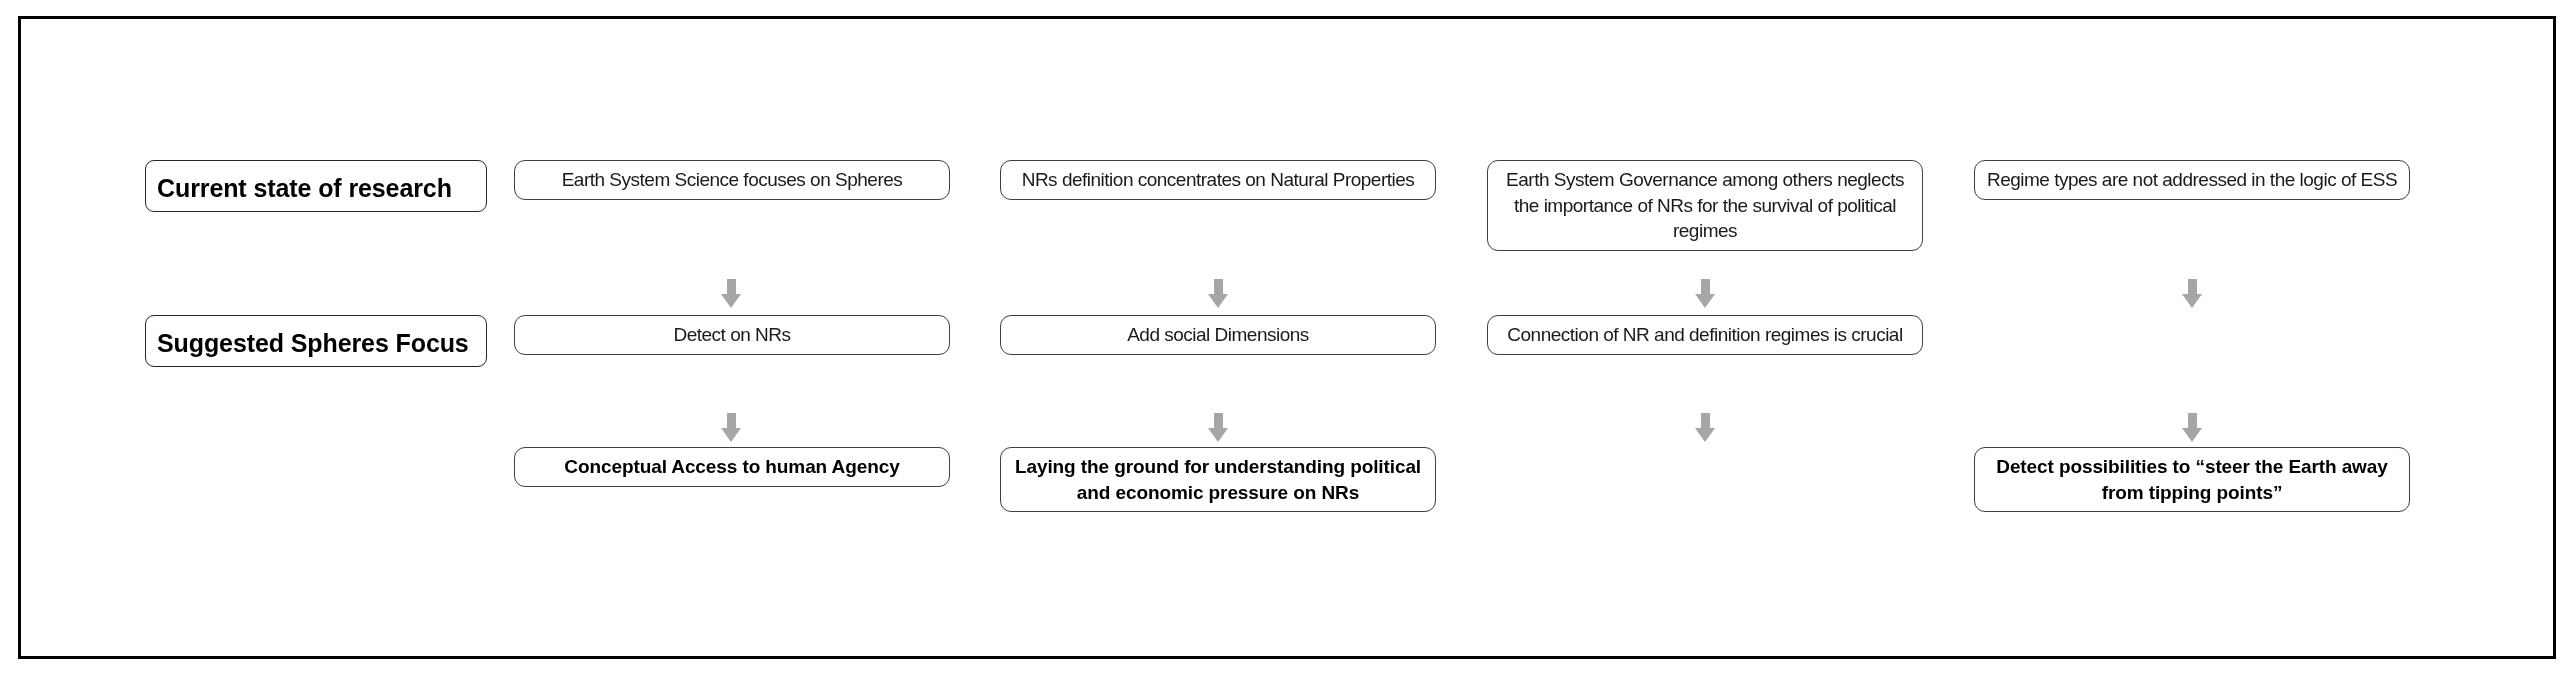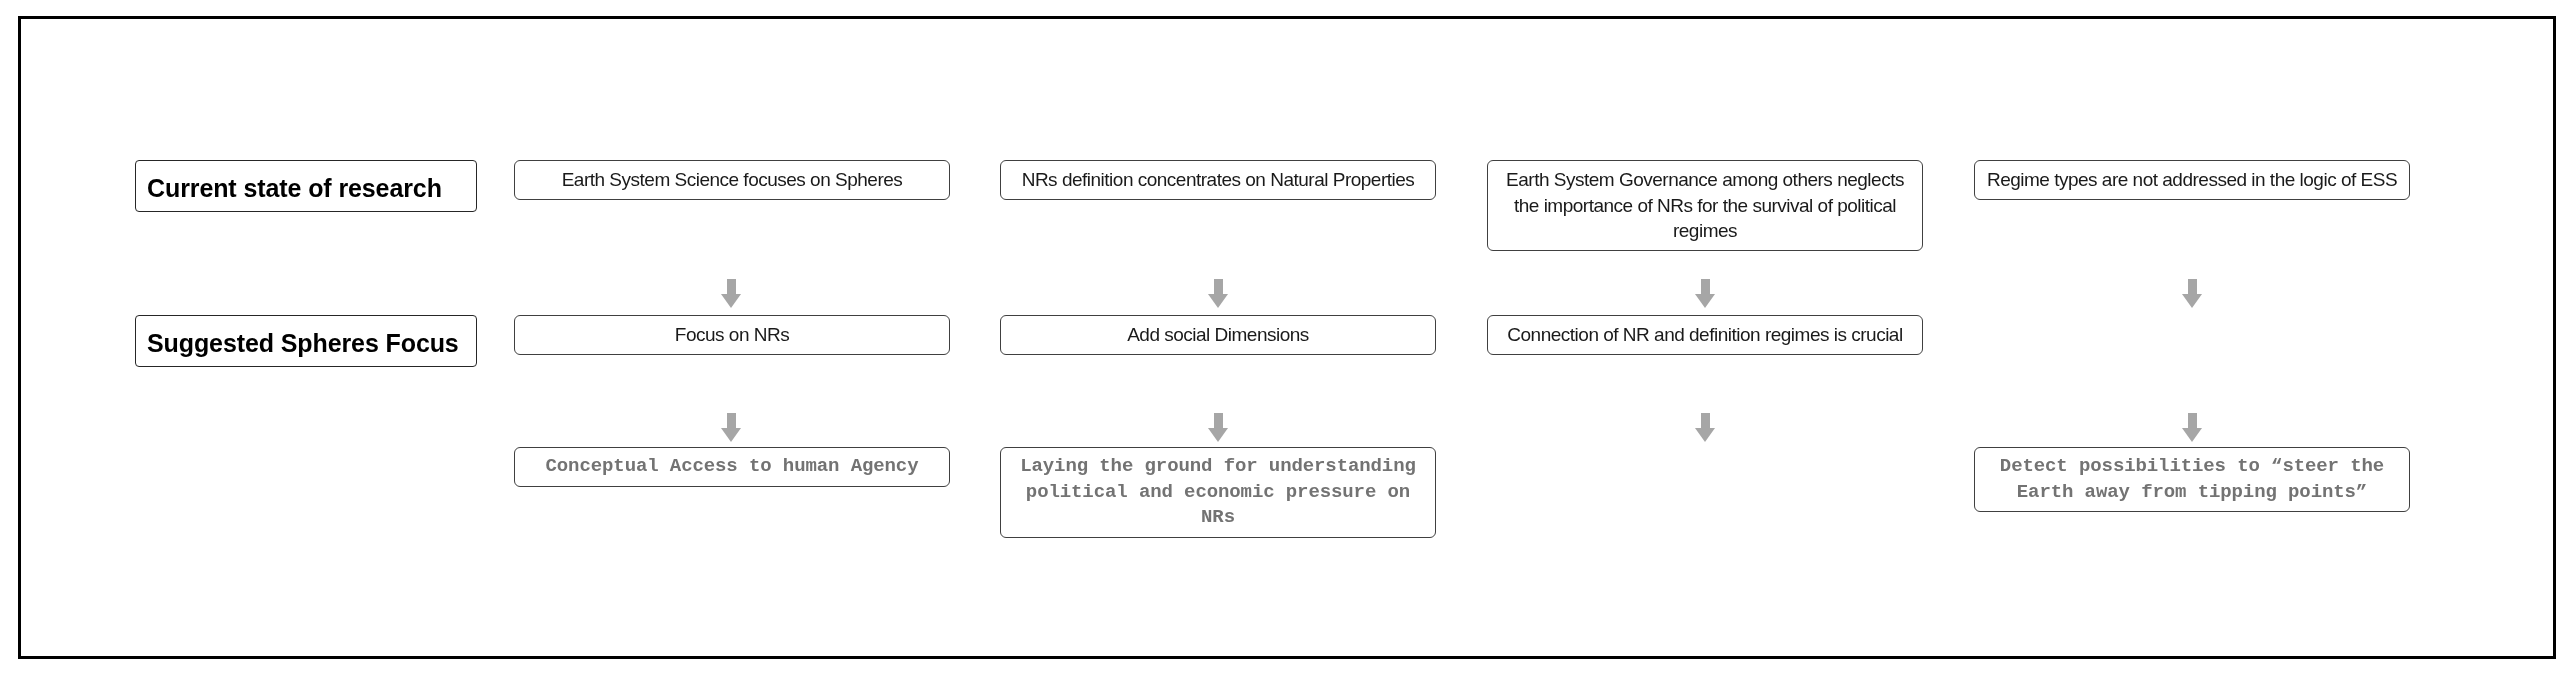--- a/index.html
+++ b/index.html
@@ -46,58 +46,57 @@
   .cell {
     position: absolute;
     box-sizing: border-box;
     background: #ffffff;
     display: flex;
     justify-content: center;
   }
 
   
   .cell.label-cell {
-    left: 0px;
+    left: 10px;
     width: 342px;
     border: 1.8px solid #262626;
-    border-radius: 4px;
+    border-radius: 9px;
     justify-content: flex-start;
     align-items: flex-start;
     padding: 11px 9.7px 6px 11px;
   }
   .label-cell .cell-text {
     text-align: left;
     font-weight: bold;
     font-size: 25px;
     line-height: 1.30;
     color: #000000;
     letter-spacing: -0.1px;
   }
 
   
   .cell.content-cell {
     width: 436px;
     border: 1.8px solid #404040;
-    border-radius: 6px;
+    border-radius: 11px;
     align-items: center;
     padding: 6px 8.5px;
   }
   .content-cell .cell-text {
     width: 100%;
     text-align: center;
     font-size: 19px;
     line-height: 1.34;
     color: #1a1a1a;
     letter-spacing: -0.5px;
   }
   .content-cell.strong .cell-text {
     font-weight: bold;
     letter-spacing: -0.1px;
-    color: #737373;
-    font-family: Liberation Mono, monospace;
+    color: #000000;
   }
 
   .col-2 { left: 379px; }
   .col-3 { left: 865px; }
   .col-4 { left: 1352px; }
   .col-5 { left: 1839px; }
 
   
   .row-2 .content-cell .cell-text { margin-top: 0; }
   .row-1 .content-cell .cell-text { margin-top: 0; }
@@ -173,21 +172,21 @@
     <div class="arrow arrow-r1 arr-c5">
       <div class="shaft"></div>
       <div class="head"></div>
     </div>
 
     <div class="row row-2">
       <div class="cell label-cell">
         <span class="cell-text">Suggested Spheres Focus</span>
       </div>
       <div class="cell content-cell col-2">
-        <span class="cell-text">Focus on NRs</span>
+        <span class="cell-text">Detect on NRs</span>
       </div>
       <div class="cell content-cell col-3">
         <span class="cell-text">Add social Dimensions</span>
       </div>
       <div class="cell content-cell col-4">
         <span class="cell-text">Connection of NR and definition regimes is crucial</span>
       </div>
     </div>
 
     <div class="arrow arrow-r2 arr-c2">

